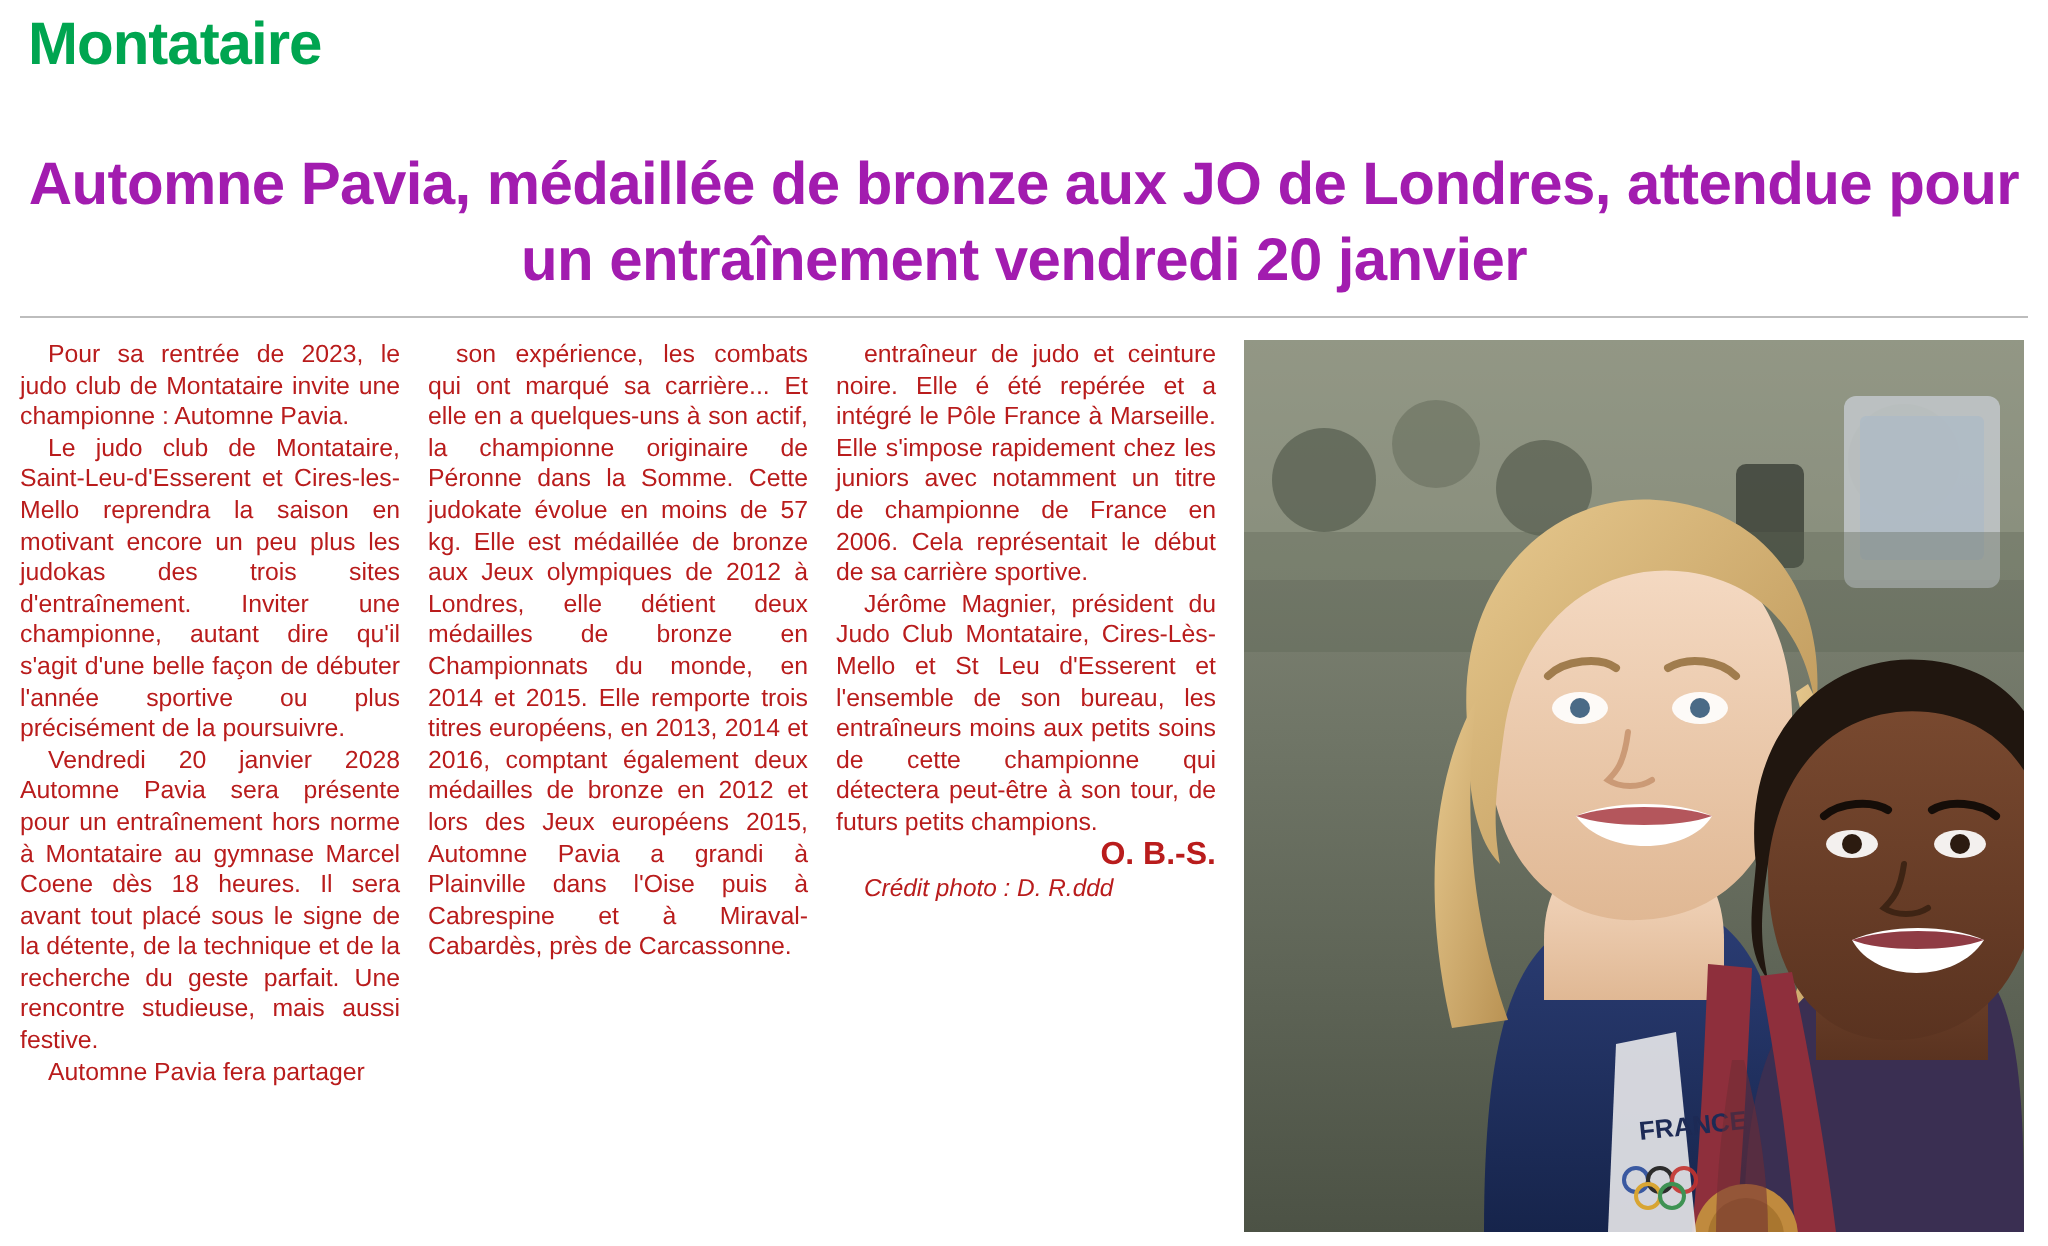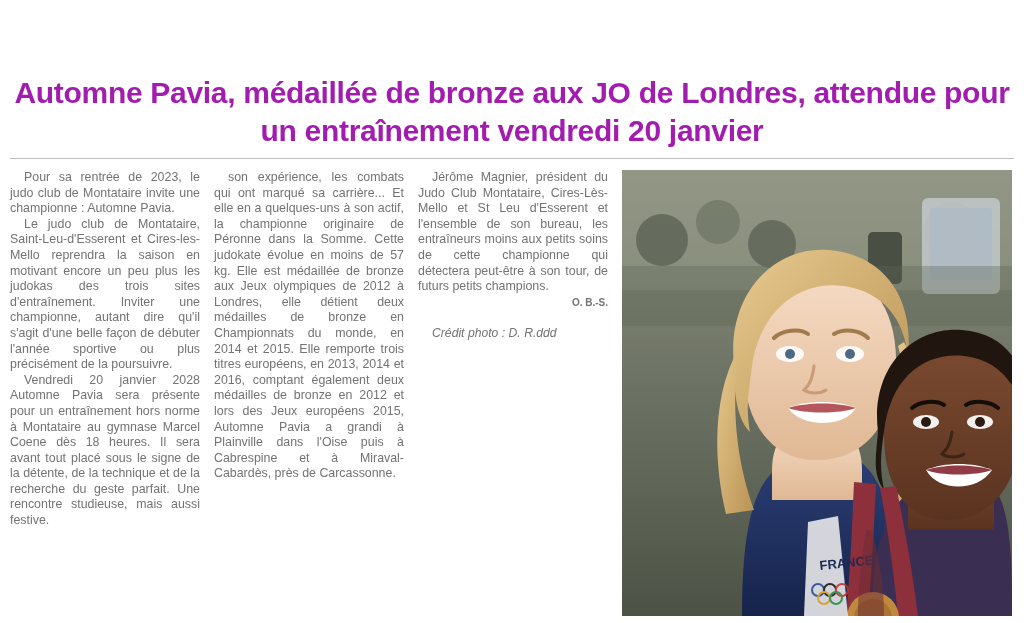--- a/index.html
+++ b/index.html
@@ -52,50 +52,50 @@
     top: 170px;
     width: 600px;
     height: 446px;
     display: flex;
     gap: 14px;
   }
   .col {
     width: 190px;
     font-size: 12.4px;
     line-height: 15.6px;
-    color: #737373;
+    color: #b91c1c;
     text-align: justify;
     text-justify: inter-word;
     hyphens: auto;
   }
   .col p {
     margin: 0 0 0 0;
     text-indent: 14px;
   }
   .col p + p {
     margin-top: 0px;
   }
   .byline {
     margin-top: 6px;
     text-align: right;
     font-weight: bold;
-    font-size: 10px;
+    font-size: 16px;
     text-indent: 0;
   }
   .caption {
     margin-top: 12px;
     font-style: italic;
     font-size: 12.2px;
     line-height: 15.4px;
     text-align: justify;
     text-indent: 0;
   }
   .caption .credit {
     display: block;
-    margin-top: 16px;
+    margin-top: 2px;
   }
   .photo {
     position: absolute;
     left: 622px;
     top: 170px;
     width: 390px;
     height: 446px;
     overflow: hidden;
     background: #6a6f63;
   }
@@ -103,38 +103,41 @@
     display: block;
     width: 390px;
     height: 446px;
   }
 </style>
 </head>
 <body>
 
 <div class="page">
 
+  <div class="kicker">Montataire</div>
 
   <h1 class="headline">Automne Pavia, médaillée de bronze aux JO de Londres, attendue pour un entraînement vendredi 20 janvier</h1>
 
   <div class="rule"></div>
 
   <div class="columns">
 
     <div class="col">
       <p>Pour sa rentrée de 2023, le judo club de Montataire invite une championne : Automne Pavia.</p>
       <p>Le judo club de Montataire, Saint-Leu-d'Esserent et Cires-les-Mello reprendra la saison en motivant encore un peu plus les judokas des trois sites d'entraînement. Inviter une championne, autant dire qu'il s'agit d'une belle façon de débuter l'année sportive ou plus précisément de la poursuivre.</p>
       <p>Vendredi 20 janvier 2028 Automne Pavia sera présente pour un entraînement hors norme à Montataire au gymnase Marcel Coene dès 18 heures. Il sera avant tout placé sous le signe de la détente, de la technique et de la recherche du geste parfait. Une rencontre studieuse, mais aussi festive.</p>
+      <p>Automne Pavia fera partager</p>
     </div>
 
     <div class="col">
       <p>son expérience, les combats qui ont marqué sa carrière... Et elle en a quelques-uns à son actif, la championne originaire de Péronne dans la Somme. Cette judokate évolue en moins de 57 kg. Elle est médaillée de bronze aux Jeux olympiques de 2012 à Londres, elle détient deux médailles de bronze en Championnats du monde, en 2014 et 2015. Elle remporte trois titres européens, en 2013, 2014 et 2016, comptant également deux médailles de bronze en 2012 et lors des Jeux européens 2015, Automne Pavia a grandi à Plainville dans l'Oise puis à Cabrespine et à Miraval-Cabardès, près de Carcassonne.</p>
     </div>
 
     <div class="col">
+      <p>entraîneur de judo et ceinture noire. Elle é été repérée et a intégré le Pôle France à Marseille. Elle s'impose rapidement chez les juniors avec notamment un titre de championne de France en 2006. Cela représentait le début de sa carrière sportive.</p>
       <p>Jérôme Magnier, président du Judo Club Montataire, Cires-Lès-Mello et St Leu d'Esserent et l'ensemble de son bureau, les entraîneurs moins aux petits soins de cette championne qui détectera peut-être à son tour, de futurs petits champions.</p>
       <p class="byline">O. B.-S.</p>
       <p class="caption">
         <span class="credit">Crédit photo : D. R.ddd</span>
       </p>
     </div>
 
   </div>
 
   <div class="photo">

